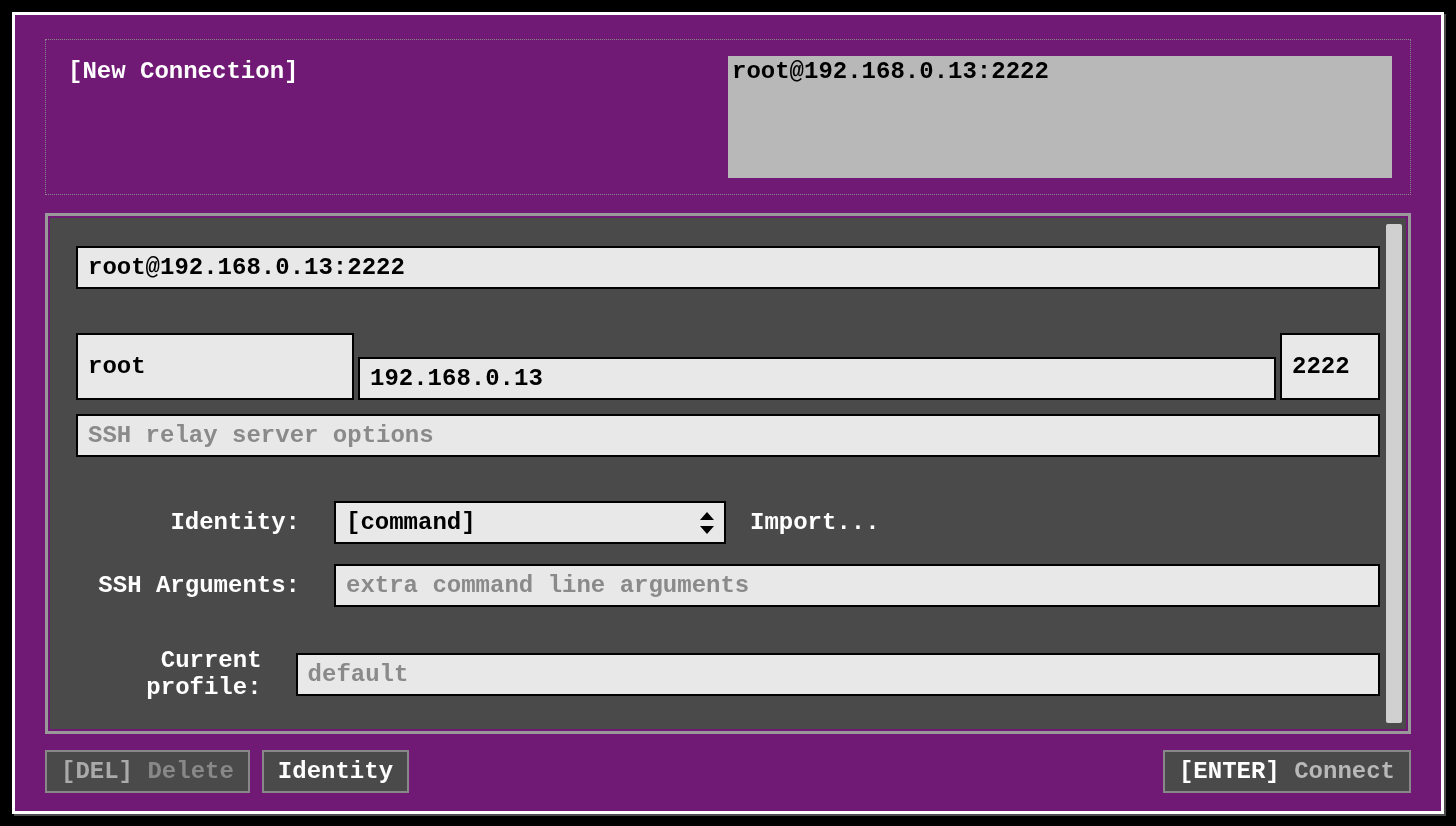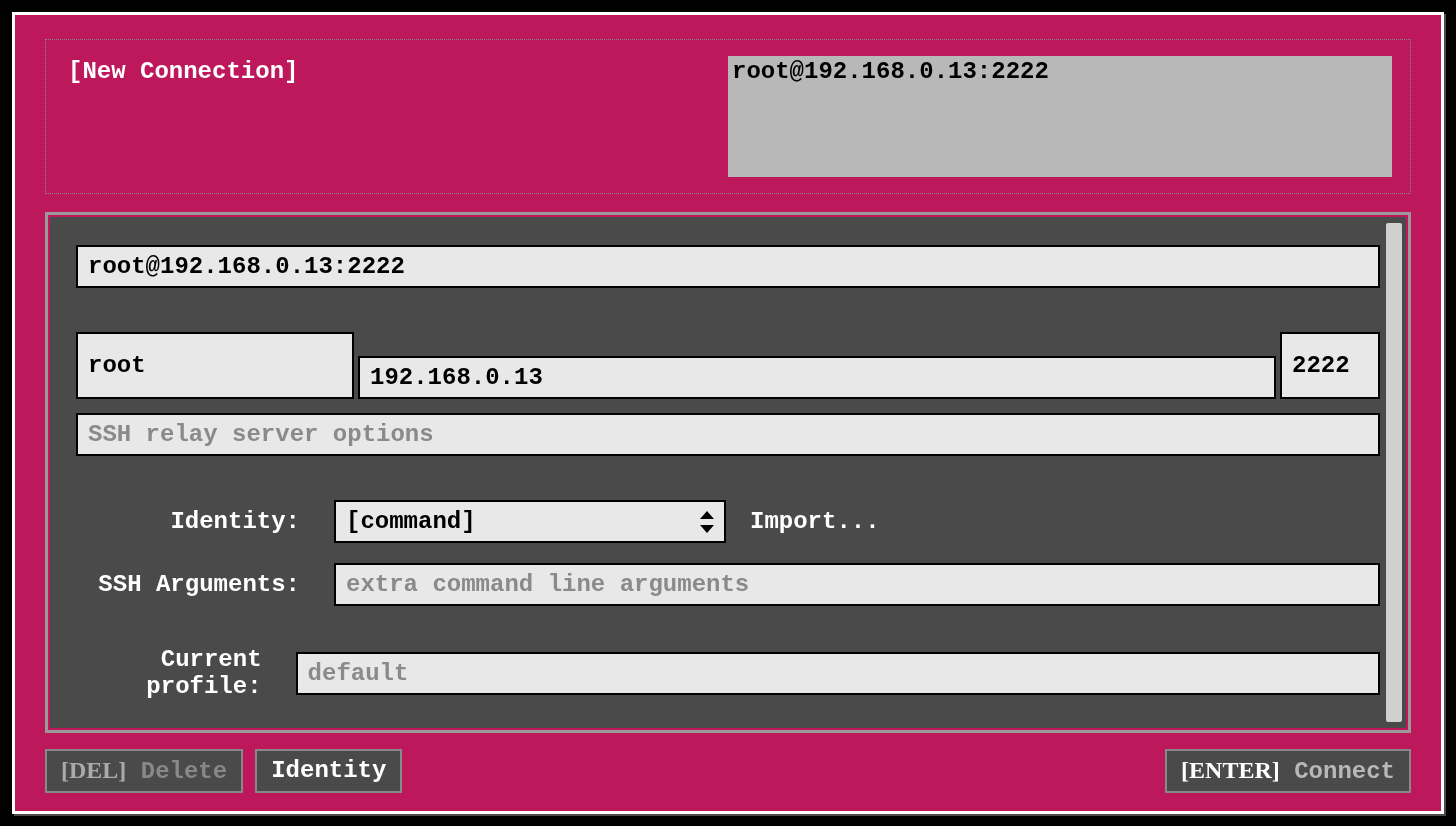--- a/index.html
+++ b/index.html
@@ -16,21 +16,21 @@
       height: 826px;
       padding: 12px;
     }
     .outer-frame {
       background: #fff;
       padding: 3px;
       height: 100%;
       box-shadow: 2px 2px 0 rgba(255,255,255,0.3);
     }
     .main-container {
-      background: #be185d;
+      background: #701a75;
       height: 100%;
       padding: 24px 30px 18px 30px;
       display: flex;
       flex-direction: column;
       position: relative;
     }
     .connections-list {
       border: 1px dotted #888;
       padding: 16px 18px;
       height: 160px;
@@ -175,21 +175,20 @@
       border: 2px solid #888;
       background: #4a4a4a;
       padding: 6px 14px;
       font-family: inherit;
       font-size: inherit;
       font-weight: bold;
       cursor: pointer;
     }
     .btn .key {
       color: #888;
-      font-family: Liberation Serif, serif;
     }
     .btn.disabled {
       color: #888;
     }
     .btn.disabled .key {
       color: #aaa;
     }
     .btn .lbl {
       color: #fff;
     }

